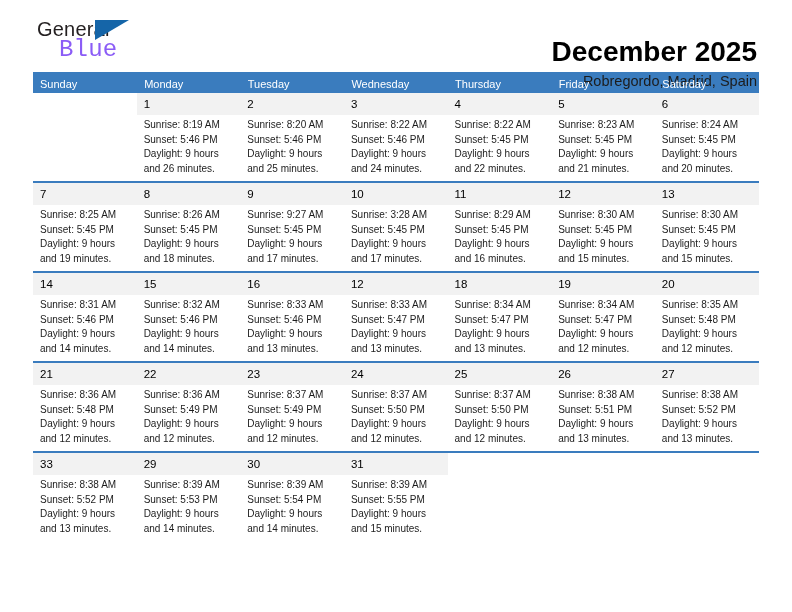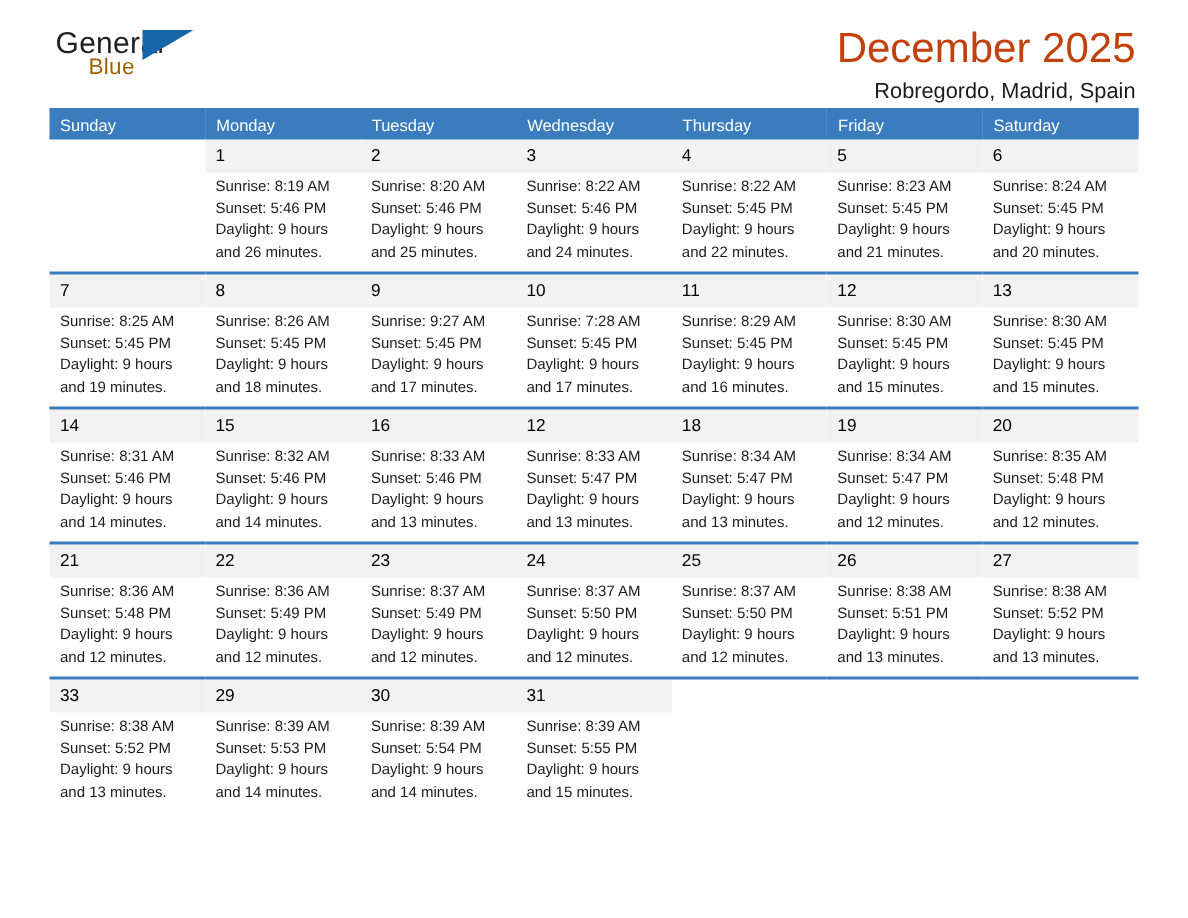--- a/index.html
+++ b/index.html
@@ -43,46 +43,47 @@
     top: 2px;
     font-size: 20px;
     letter-spacing: .2px;
     color: #231f20;
     font-family: "Liberation Sans", sans-serif;
   }
   .brand-blue {
     position: absolute;
     left: 26px;
     top: 20px;
-    font-size: 15px;
+    font-size: 24px;
     letter-spacing: .2px;
-    color: #a16207;
-    font-family: Liberation Sans, sans-serif;
+    color: #8b5cf6;
+    font-family: Liberation Mono, monospace;
   }
   .brand-tri {
     position: absolute;
     left: 62px;
     top: 4px;
     width: 0;
     height: 0;
     border-left: 34px solid #1565a8;
     border-bottom: 20px solid transparent;
   }
 
   .titles {
     text-align: right;
     flex: 0 0 auto;
     padding-right: 2px;
   }
   .title-main {
     font-size: 28px;
     line-height: 32px;
-    color: #c2410c;
-    font-weight: normal;
+    color: #000000;
+    font-weight: bold;
     white-space: nowrap;
+    margin-top: 20px;
   }
   .title-sub {
     font-size: 14.5px;
     line-height: 20px;
     margin-top: 3px;
     color: #1c1c1c;
     white-space: nowrap;
     text-align: right;
   }
 
@@ -273,21 +274,21 @@
                 <div>Sunset: 5:45 PM</div>
                 <div>Daylight: 9 hours</div>
                 <div>and 17 minutes.</div>
               </div>
             </div>
           </td>
           <td>
             <div class="cell">
               <div class="daynum">10</div>
               <div class="cellbody">
-                <div>Sunrise: 7:28 AM</div>
+                <div>Sunrise: 3:28 AM</div>
                 <div>Sunset: 5:45 PM</div>
                 <div>Daylight: 9 hours</div>
                 <div>and 17 minutes.</div>
               </div>
             </div>
           </td>
           <td>
             <div class="cell">
               <div class="daynum">11</div>
               <div class="cellbody">

